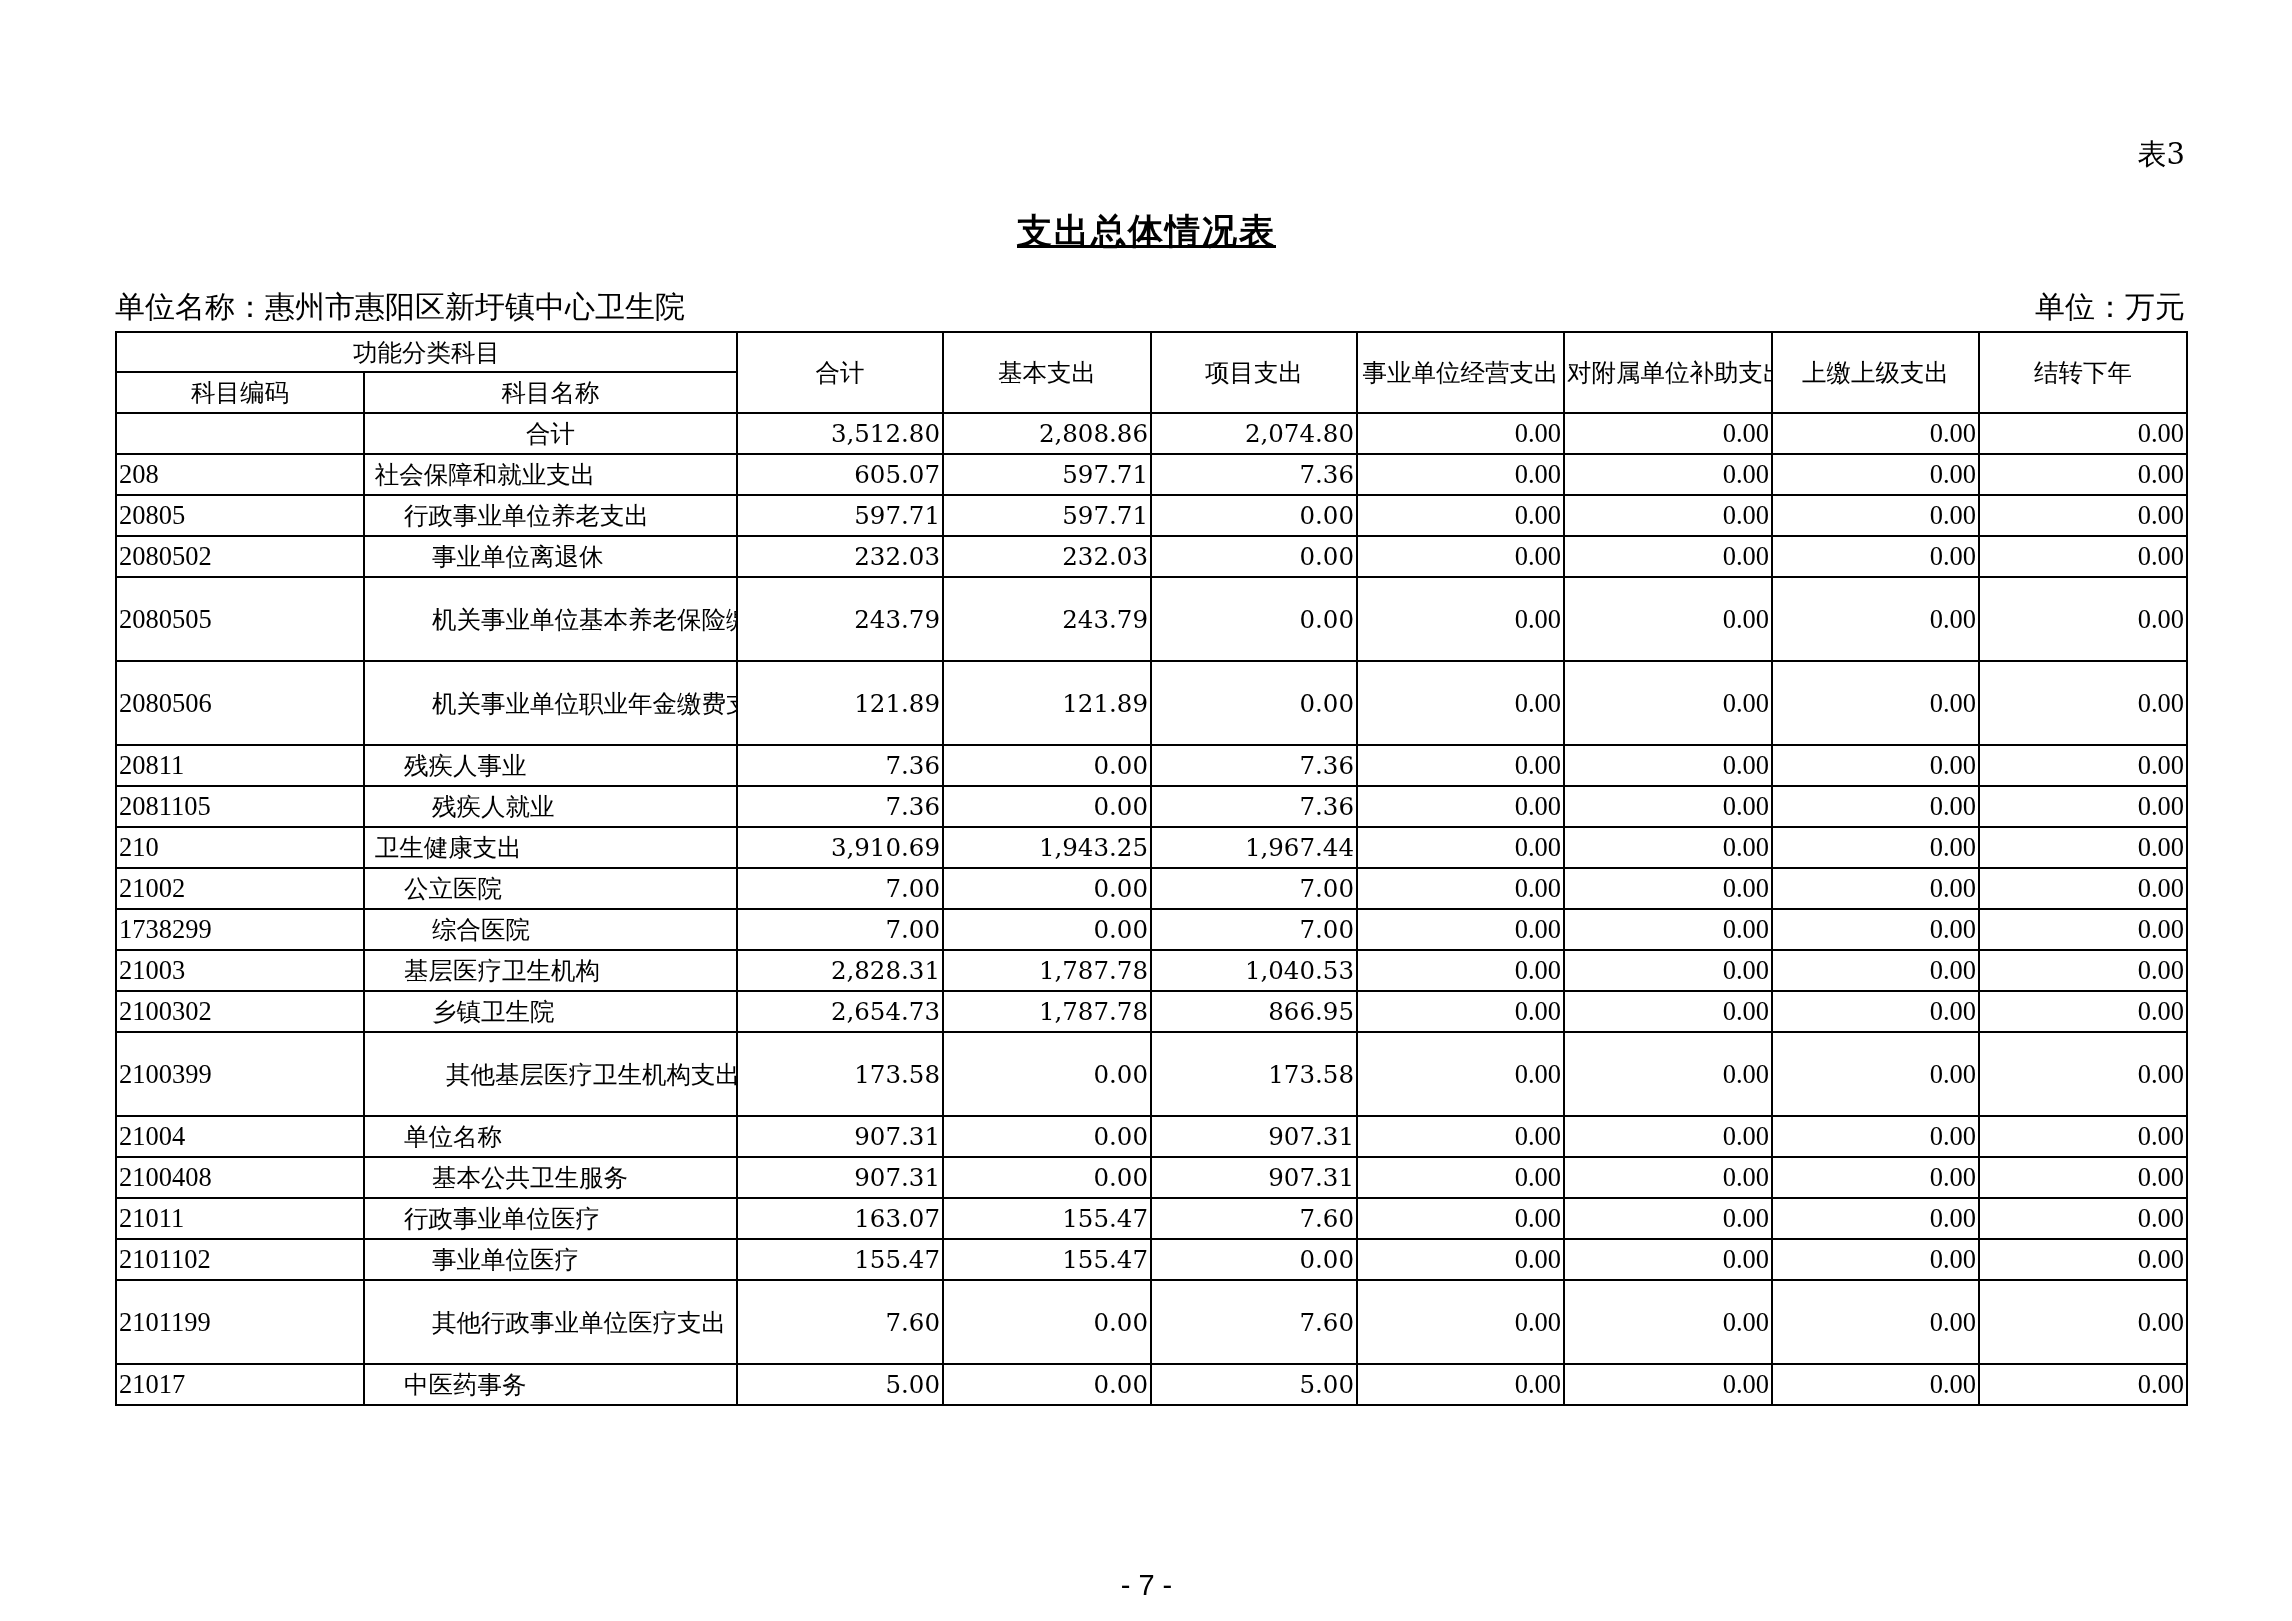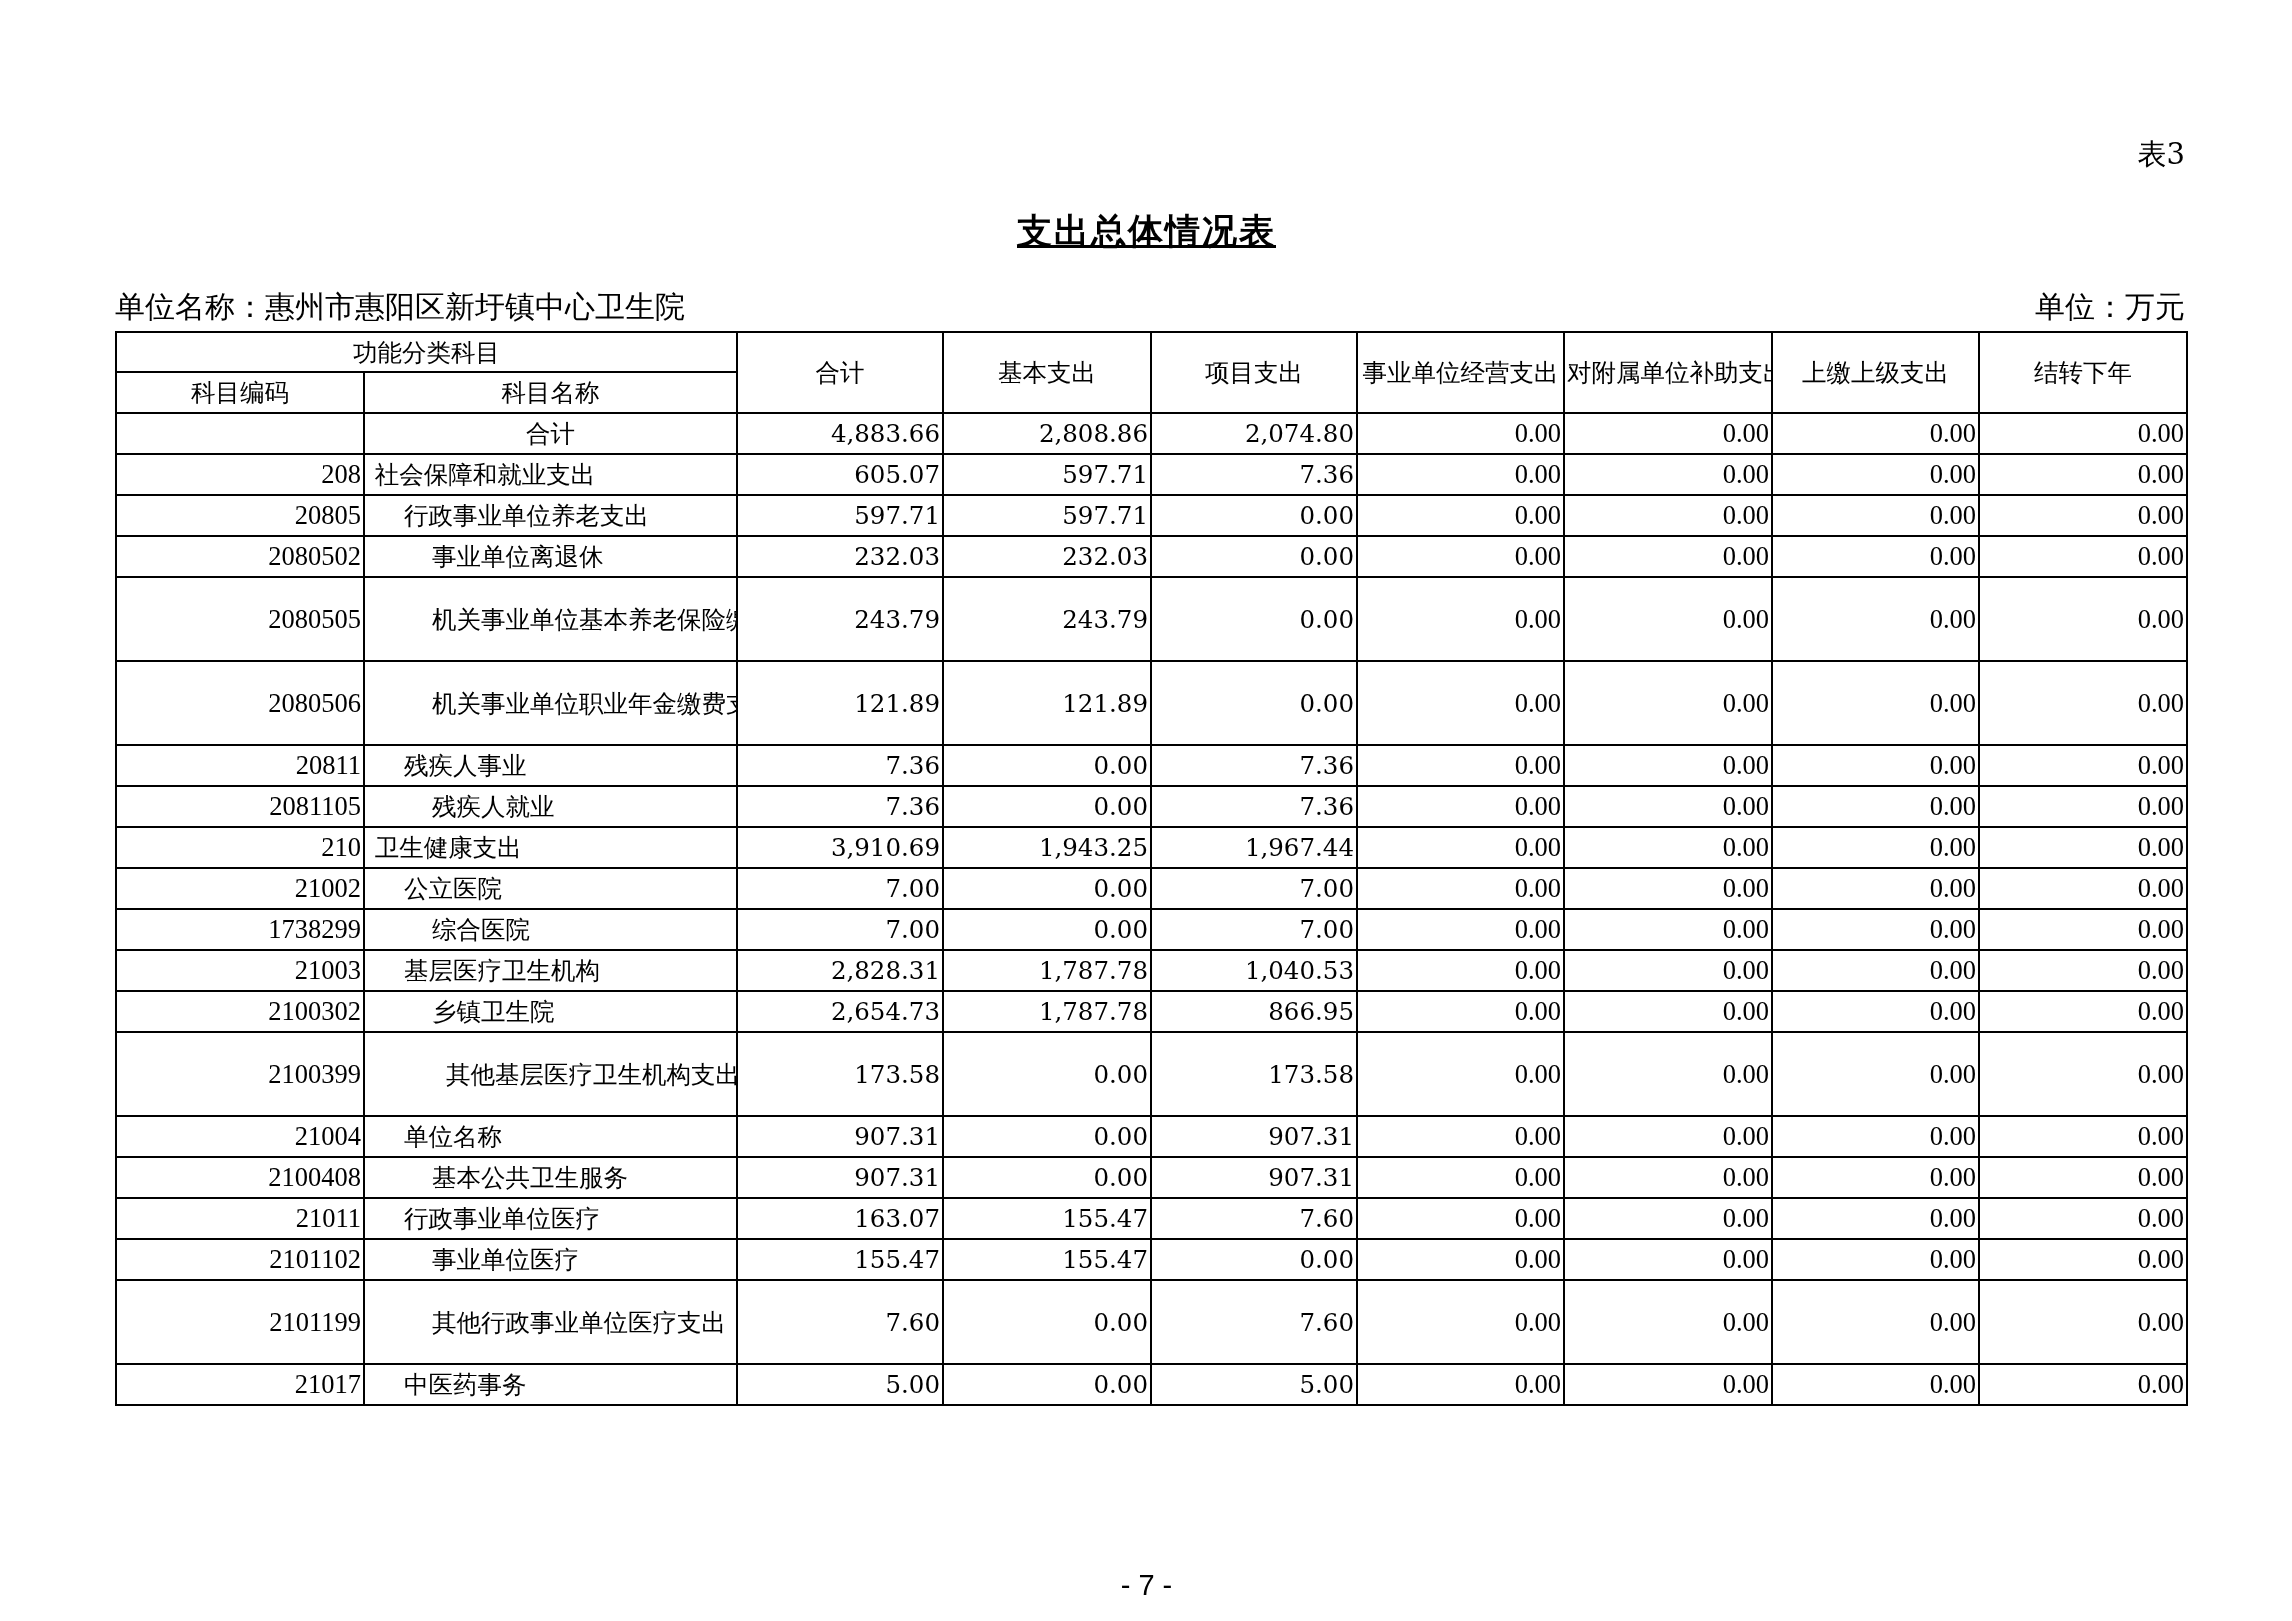--- a/index.html
+++ b/index.html
@@ -31,21 +31,21 @@
   table.grid td, table.grid th {
     border: 2.9px solid #000; padding: 0 2px; font-weight: normal;
     overflow: hidden; white-space: nowrap;
   }
   th.h { text-align: center; vertical-align: middle; line-height: 37px; }
   th.hwrap { white-space: normal; word-break: break-all; line-height: 39px; padding: 0 3.9px; margin-top: 8px; }
   tr.hr1 th { height: 38px; }
   tr.hr2 th { height: 39px; }
   tr.r1 td { height: 39px; }
   tr.r2 td { height: 82px; }
-  td.code { text-align: right; padding-left: 13.7px; font-family: "Liberation Serif", serif; font-size: 26.5px; vertical-align: middle; }
+  td.code { text-align: left; padding-left: 13.7px; font-family: "Liberation Serif", serif; font-size: 26.5px; vertical-align: middle; }
   td.name { text-align: left; vertical-align: middle; white-space: normal; word-break: break-all; line-height: 39px; }
   td.name.total { text-align: center; }
   td.num { text-align: right; vertical-align: middle; font-family: "DejaVu Serif", serif; font-size: 24.5px; padding-right: 2px; }
   td.num.narrow { font-family: "Liberation Serif", serif; font-size: 26.5px; }
   .page-no {
     position: absolute; left: 0; right: 0; top: 1566px; text-align: center;
     font-family: "Liberation Sans", sans-serif; font-size: 29px; line-height: 39px;
   }
 </style>
 </head>
@@ -81,21 +81,21 @@
     </tr>
     <tr class="hr2">
       <th class="h">科目编码</th>
       <th class="h">科目名称</th>
     </tr>
   </thead>
   <tbody id="tbody">
       <tr class="r1">
         <td class="code"></td>
         <td class="name total"><span>合计</span></td>
-        <td class="num">4,883.66</td>
+        <td class="num">3,512.80</td>
         <td class="num">2,808.86</td>
         <td class="num">2,074.80</td>
         <td class="num narrow">0.00</td>
         <td class="num narrow">0.00</td>
         <td class="num narrow">0.00</td>
         <td class="num narrow">0.00</td>
       </tr>
       <tr class="r1">
         <td class="code">208</td>
         <td class="name" style="text-indent: 7.8px;"><span>社会保障和就业支出</span></td>

